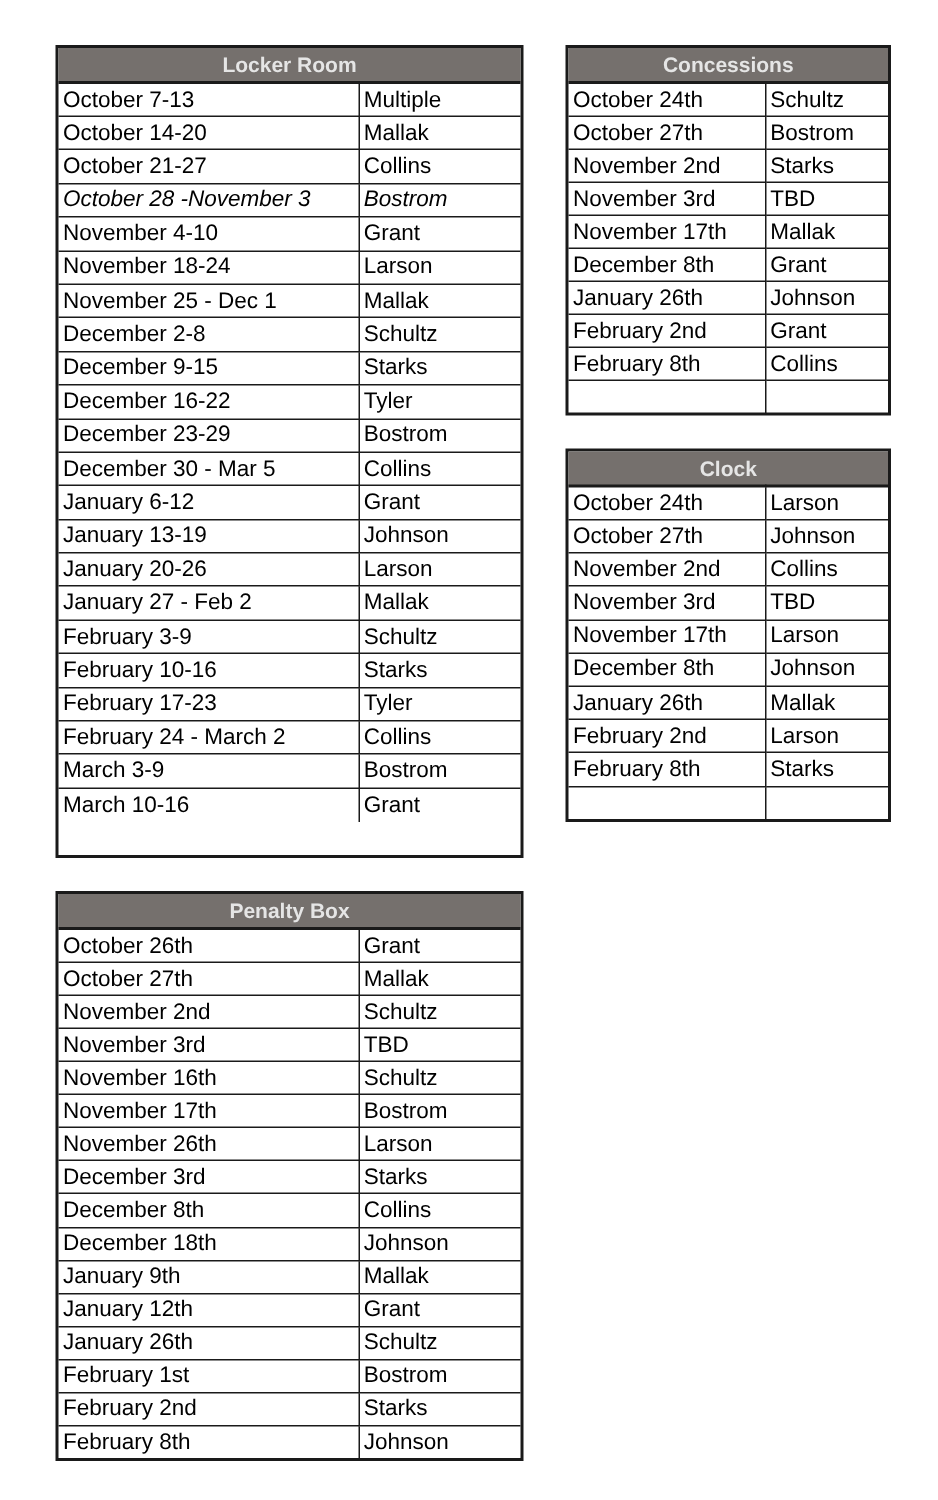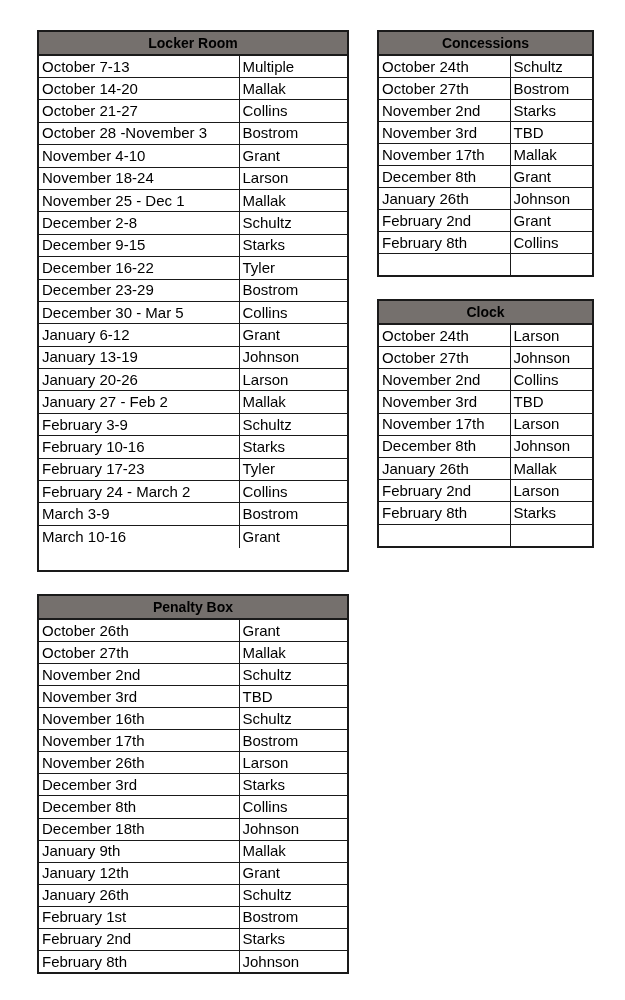--- a/index.html
+++ b/index.html
@@ -1,20 +1,20 @@
 <!DOCTYPE html>
 <html><head>
 <meta charset="utf-8">
 <style>
   html, body { margin: 0; padding: 0; background: #ffffff; }
   body { width: 625px; height: 1000px; position: relative; overflow: hidden;
          font-family: "Liberation Sans", "DejaVu Sans", sans-serif; color: #000; }
   .tbl { position: absolute; border: 2px solid #1a1a1a; box-sizing: border-box; background: #fff; }
   .tbl table { border-collapse: collapse; width: 100%; table-layout: fixed; }
-  .tbl th { background: #75706d; color: #000000; font-weight: bold; font-size: 14px;
+  .tbl th { background: #75706d; color: #e5e5e5; font-weight: bold; font-size: 14px;
             height: 22px; padding: 0; text-align: center; border-bottom: 2px solid #1a1a1a; }
   .tbl td { font-size: 15px; height: 21px; padding: 0 0 0 3px; border: 1px solid #1a1a1a;
             white-space: nowrap; overflow: hidden; line-height: 20px; }
   .tbl tr td:first-child { border-left: none; }
   .tbl tr td:last-child { border-right: none; }
   .tbl tr:last-child td { border-bottom: none; }
   #locker { left: 37px; top: 30px; width: 312px; height: 542px; }
   #locker col.c1 { width: 200px; }
   #concessions { left: 377px; top: 30px; width: 217px; height: 247px; }
   #concessions col.c1 { width: 131px; }
@@ -43,21 +43,21 @@
           <td>Multiple</td>
         </tr>
         <tr style="height: 22.3913px;">
           <td>October 14-20</td>
           <td>Mallak</td>
         </tr>
         <tr style="height: 22.3913px;">
           <td>October 21-27</td>
           <td>Collins</td>
         </tr>
-        <tr style="height: 22.3913px;">
+        <tr style="height: 22.3913px; font-style: italic;">
           <td>October 28 -November 3</td>
           <td>Bostrom</td>
         </tr>
         <tr style="height: 22.3913px;">
           <td>November 4-10</td>
           <td>Grant</td>
         </tr>
         <tr style="height: 22.3913px;">
           <td>November 18-24</td>
           <td>Larson</td>

